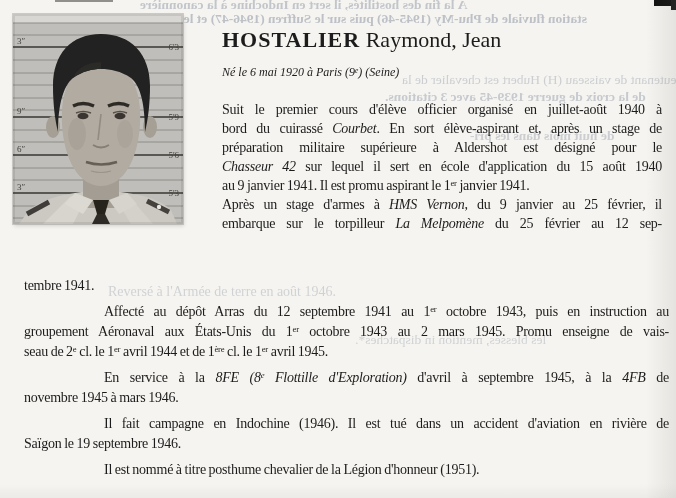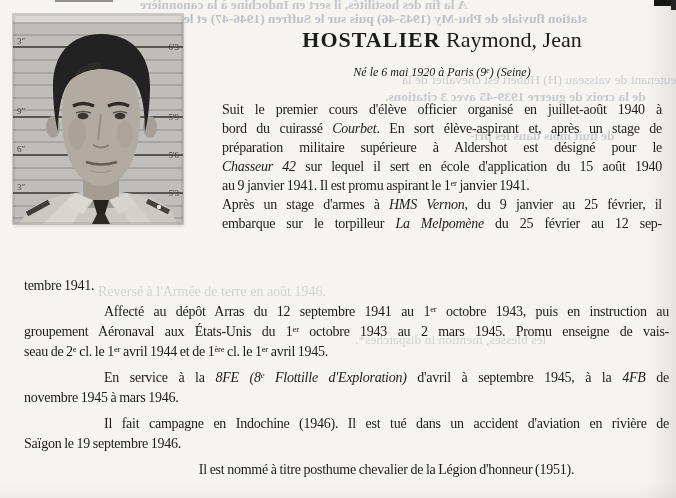--- a/index.html
+++ b/index.html
@@ -13,49 +13,49 @@
     background:linear-gradient(to right, rgba(110,110,104,0), rgba(110,110,104,0.12));pointer-events:none;}
   .shade-bottom{position:absolute;bottom:0;left:0;width:100%;height:14px;
     background:linear-gradient(to bottom, rgba(110,110,104,0), rgba(110,110,104,0.07));pointer-events:none;}
   .mark-tr{position:absolute;top:0;right:0;width:22px;height:6px;background:#101010;}
   .mark-tr2{position:absolute;top:0;right:0;width:5px;height:10px;background:#1a1a1a;}
   .mark-tl{position:absolute;top:0;left:55px;width:58px;height:2px;background:#3c3c3a;opacity:.55;}
 
   .photo{position:absolute;left:13px;top:14px;width:170px;height:210px;
     box-shadow:0 0 0 1px rgba(90,90,85,.25), 1px 2px 4px rgba(0,0,0,.14);}
 
-  .titleblock{position:absolute;left:222px;top:26px;width:440px;text-align:center;}
+  .titleblock{position:absolute;left:222px;top:26px;width:440px;}
   .title{font-size:22px;line-height:28px;white-space:nowrap;}
   .title .surname{font-weight:bold;letter-spacing:1px;}
   .subtitle{margin-top:8px;font-style:italic;font-size:12px;line-height:20px;white-space:nowrap;}
 
   .sup{font-size:.62em;position:relative;top:-.45em;}
   .i{font-style:italic;}
   .isup{font-style:italic;font-size:.62em;position:relative;top:-.45em;}
 
   .textblock{font-size:14px;letter-spacing:-0.25px;word-spacing:-0.5px;}
   .col{position:absolute;left:222px;top:100px;width:440px;}
   .col .line{height:19px;line-height:19px;overflow:hidden;}
   .full{position:absolute;left:24px;top:276px;width:645px;}
   .full .line{height:20px;line-height:20px;overflow:hidden;}
   .line.j{text-align:justify;text-align-last:justify;}
   .line.l{text-align:left;}
   .full .para{margin-top:6px;}
   .full .para:first-child{margin-top:0;}
-  .para.indent .line:first-child{text-indent:80px;text-align:center;}
+  .para.indent .line:first-child{text-indent:80px;}
 
   .bleed{position:absolute;white-space:nowrap;filter:blur(0.55px);
     color:#99a0ac;font-size:13.5px;pointer-events:none;}
   .mirror{transform:scaleX(-1);}
   .b1{left:140px;top:-3px;opacity:.55;font-weight:bold;}
   .b2{left:84px;top:11px;opacity:.6;font-weight:bold;}
   .b3{left:402px;top:72px;opacity:.45;}
   .b4{left:385px;top:89px;opacity:.5;font-weight:bold;}
   .b5{left:470px;top:128px;opacity:.45;font-weight:bold;}
-  .b6{left:98px;top:284px;opacity:.4;font-size:14px;}
+  .b6{left:108px;top:284px;opacity:.4;font-size:14px;}
   .b7{left:355px;top:332px;opacity:.4;}
 </style>
 </head>
 <body>
 
 <div class="bleed b1 mirror">À la fin des hostilités, il sert en Indochine à la canonnière</div>
 <div class="bleed b2 mirror">station fluviale de Phu-My (1945-46) puis sur le Suffren (1946-47) et le Marne (1947-48)</div>
 <div class="bleed b3 mirror">Le lieutenant de vaisseau (H) Hubert est chevalier de la</div>
 <div class="bleed b4 mirror">de la croix de guerre 1939-45 avec 3 citations.</div>
 <div class="bleed b5 mirror">de huit mois dans les pri-</div>

